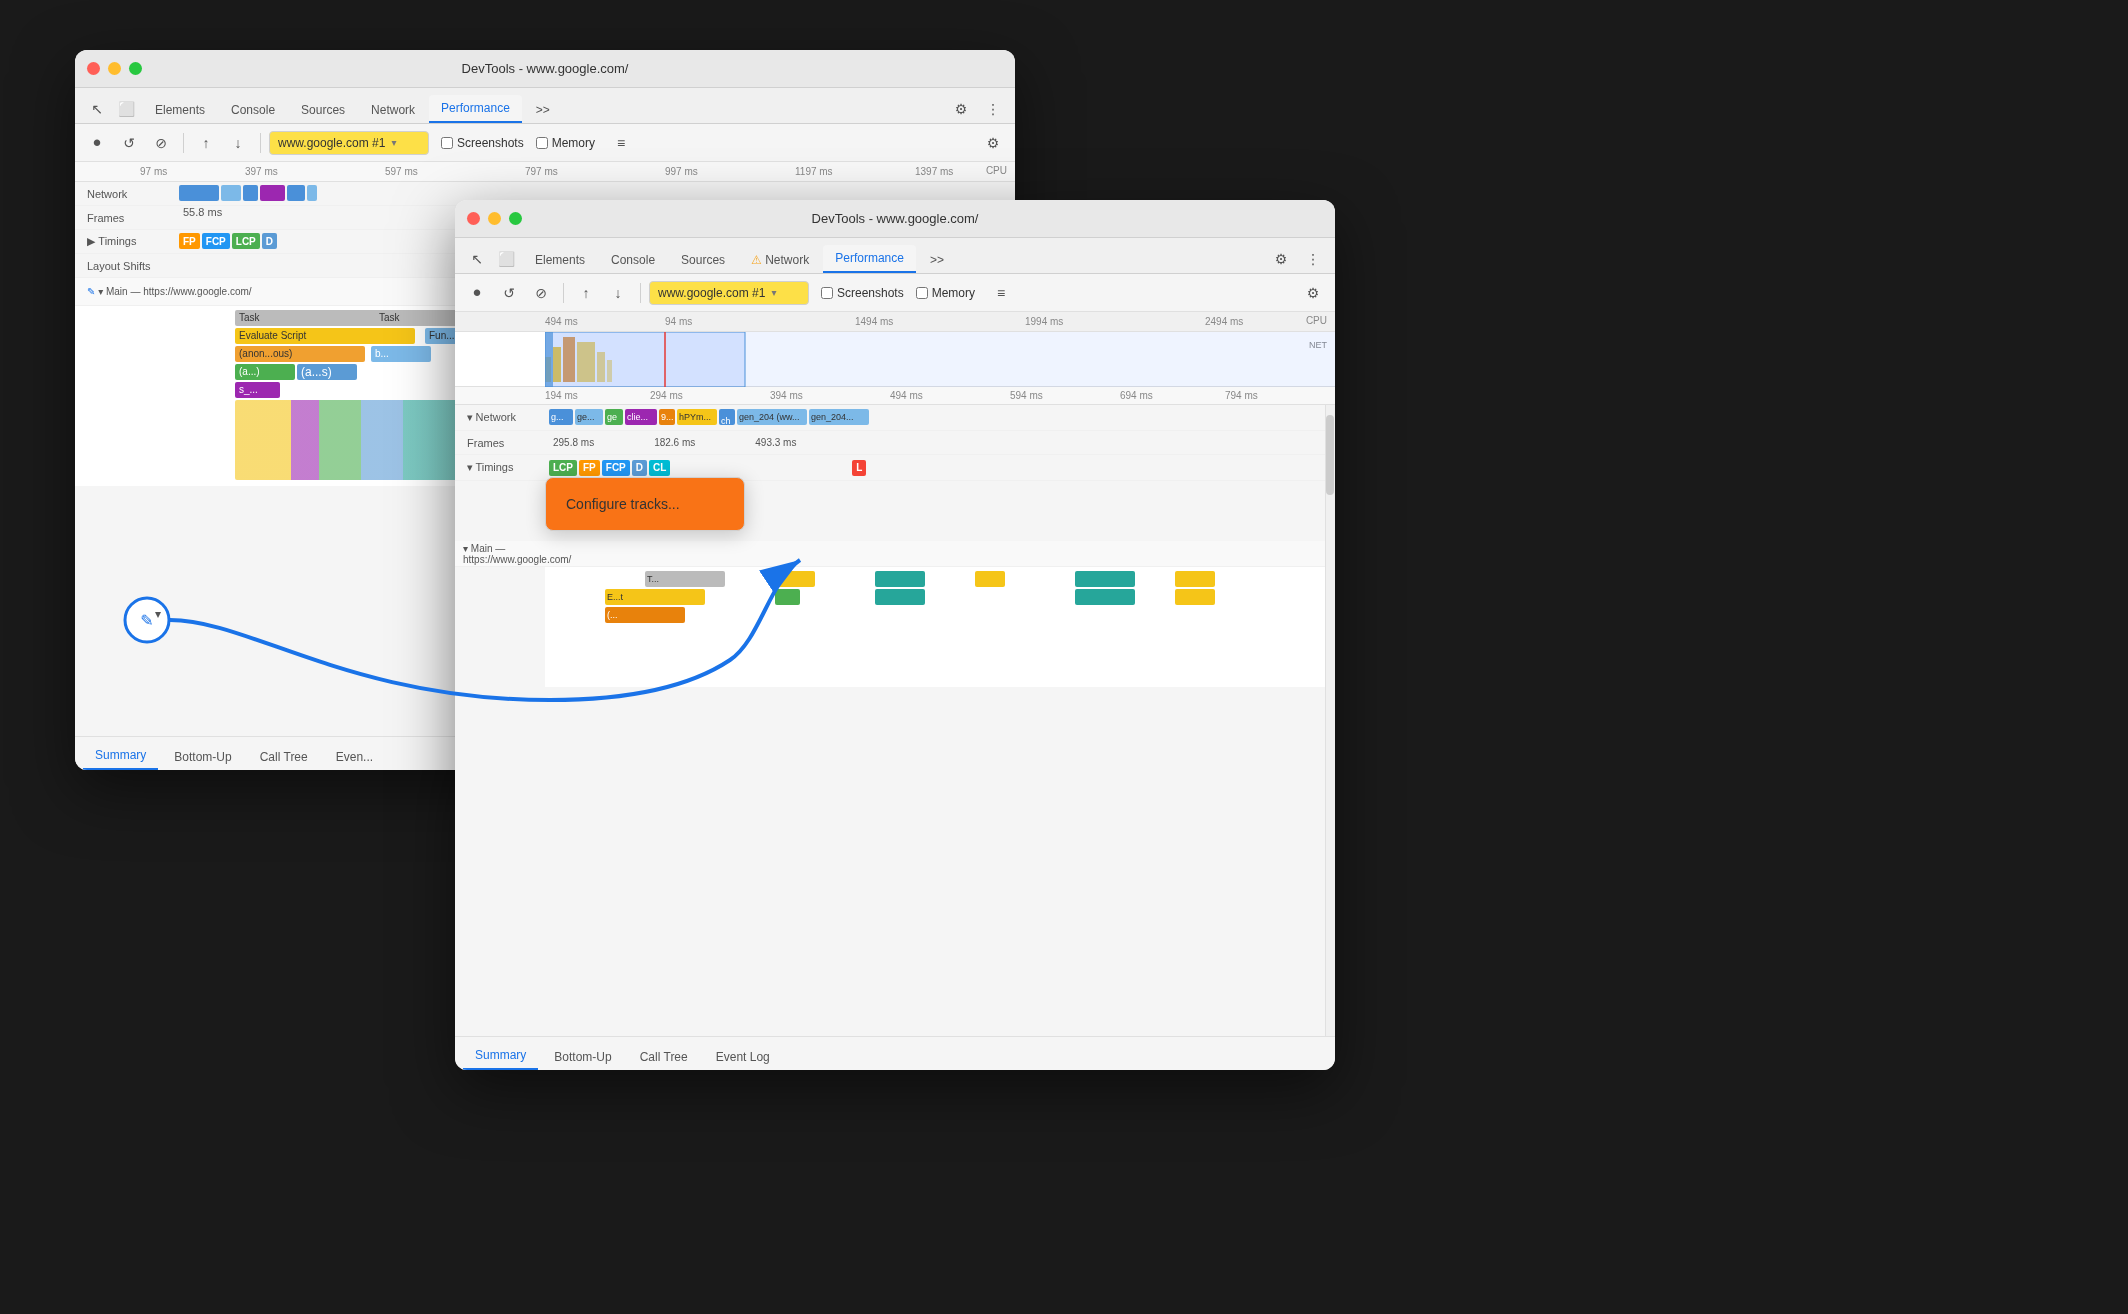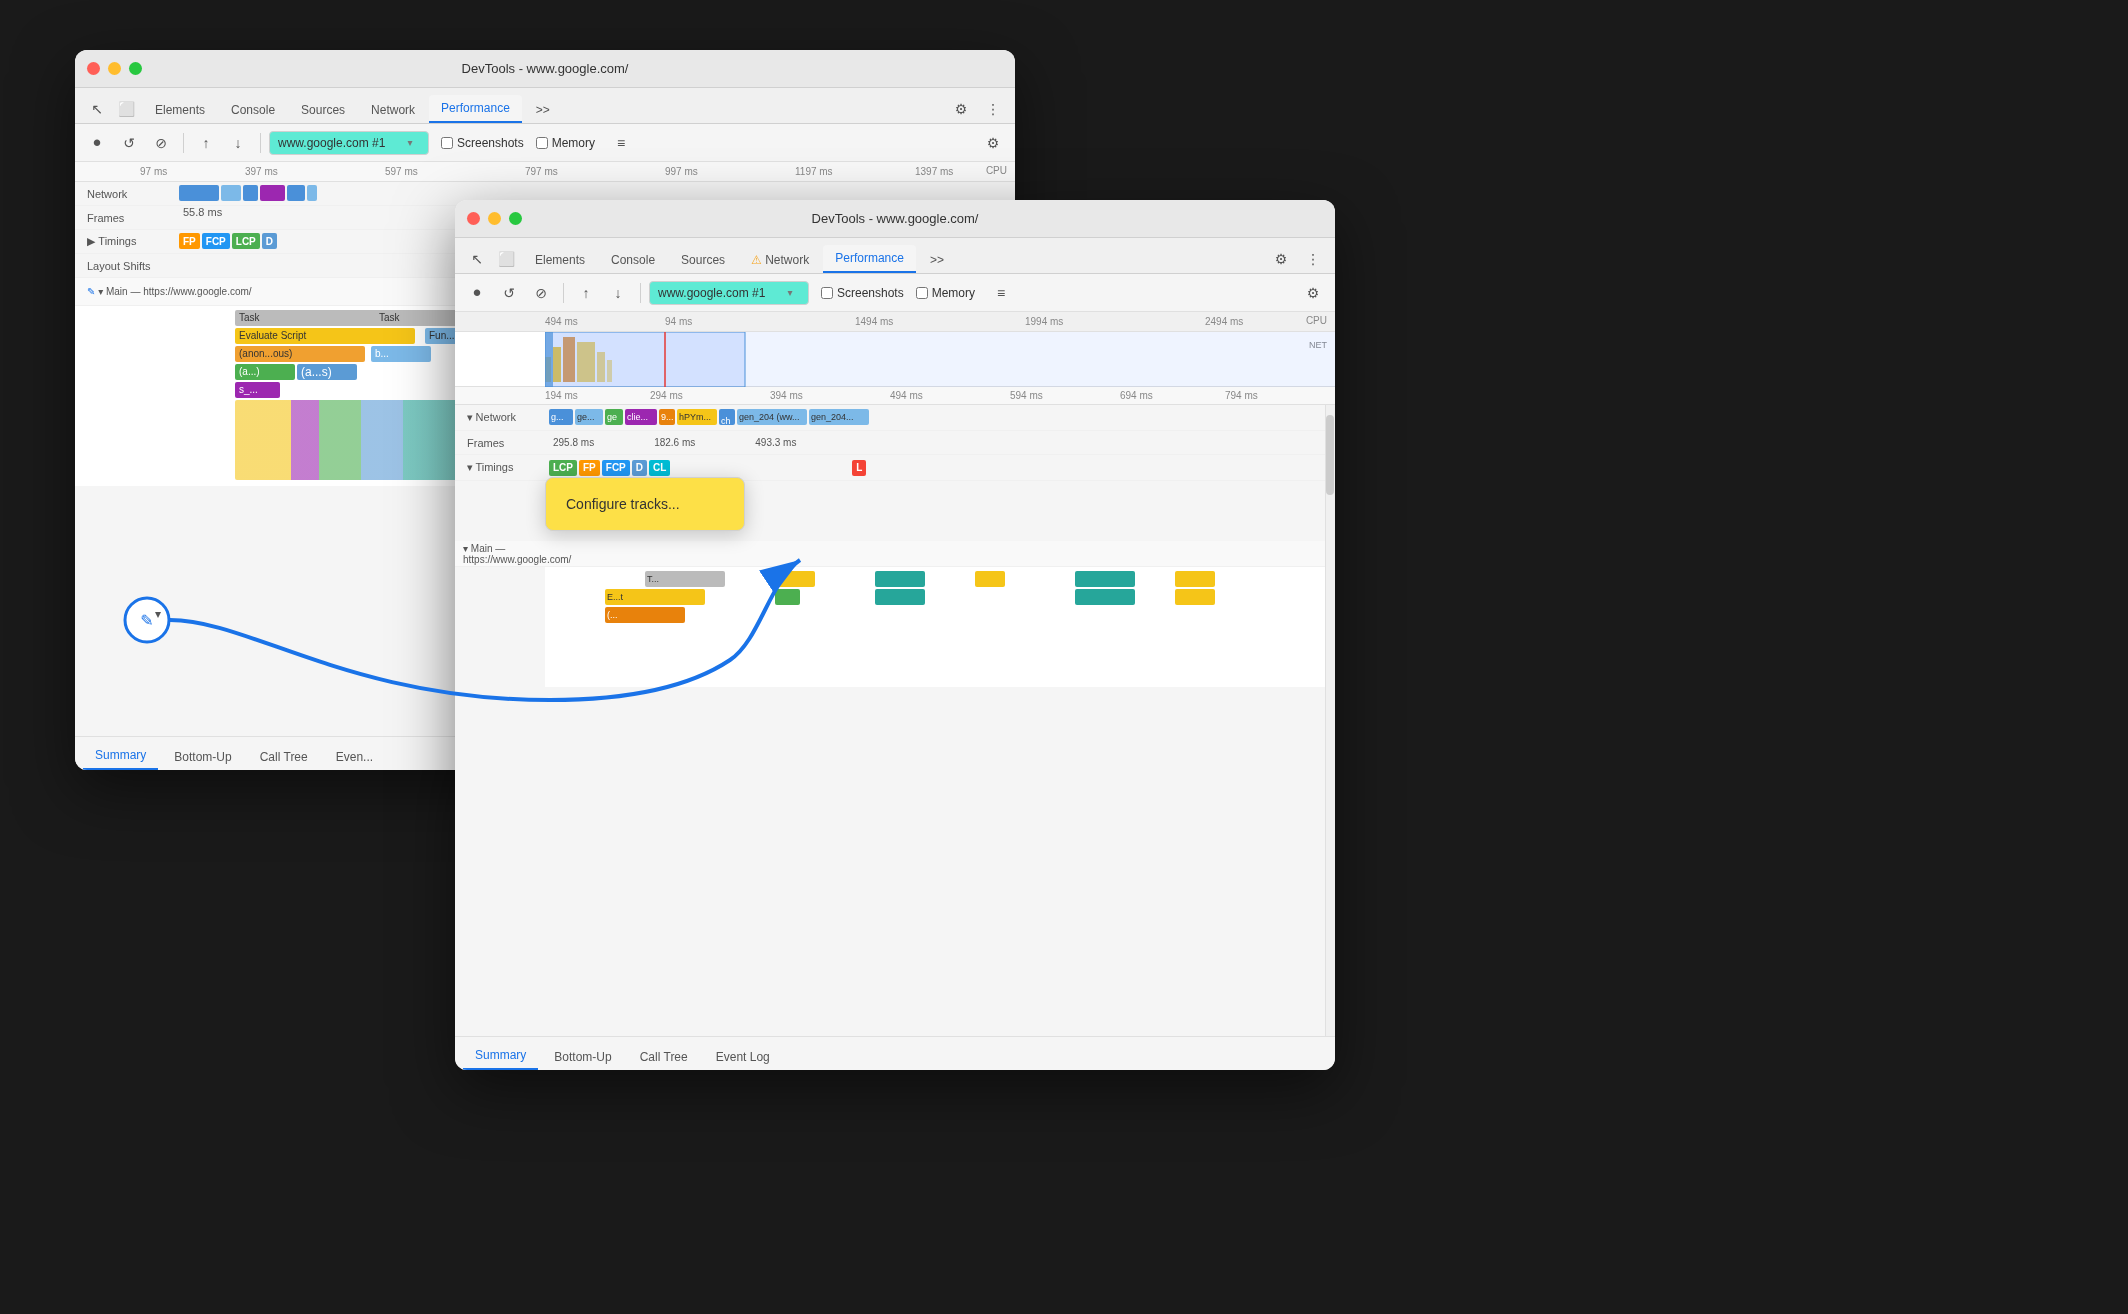--- a/index.html
+++ b/index.html
@@ -136,29 +136,29 @@
     }
 
     .toolbar-separator {
       width: 1px;
       height: 20px;
       background: #d0d0d0;
       margin: 0 4px;
     }
 
     .url-selector {
-      background: #5eead4;
+      background: #fde047;
       border: 1px solid #d0d0d0;
       border-radius: 4px;
       padding: 4px 8px;
       font-size: 12px;
       color: #333;
       display: flex;
       align-items: center;
-      gap: 22px;
+      gap: 6px;
       cursor: pointer;
       min-width: 160px;
     }
 
     .url-selector-arrow { color: #777; font-size: 10px; }
 
     .checkbox-group {
       display: flex;
       align-items: center;
       gap: 12px;
@@ -235,21 +235,21 @@
     .main-content {
       display: flex;
       flex-direction: column;
       height: calc(100% - 38px - 36px - 38px);
       overflow: hidden;
     }
 
     
     .configure-popup {
       position: absolute;
-      background: #fde047;
+      background: #f97316;
       border: 1px solid #d0d0d0;
       border-radius: 8px;
       box-shadow: 0 4px 20px rgba(0,0,0,0.2);
       padding: 8px 0;
       z-index: 100;
       min-width: 200px;
     }
 
     .configure-popup-item {
       padding: 10px 20px;

